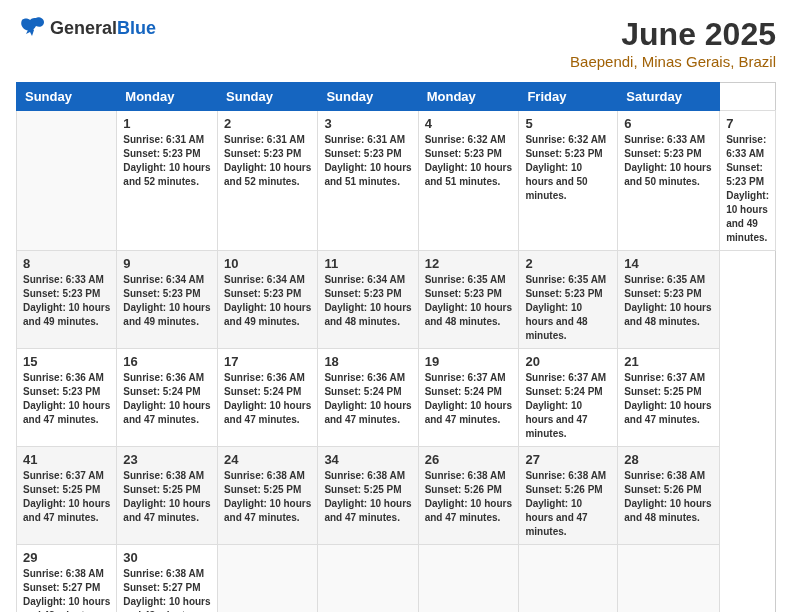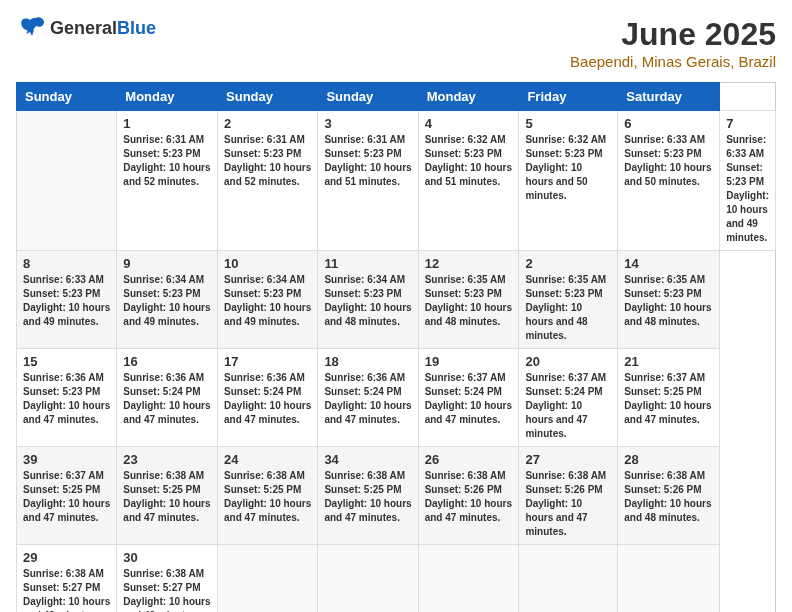--- a/index.html
+++ b/index.html
@@ -212,21 +212,21 @@
         <span class="day-number">20</span>
         <span class="day-detail">Sunrise: 6:37 AM<br>Sunset: 5:24 PM<br>Daylight: 10 hours and 47 minutes.</span>
       </td>
         <td>
         <span class="day-number">21</span>
         <span class="day-detail">Sunrise: 6:37 AM<br>Sunset: 5:25 PM<br>Daylight: 10 hours and 47 minutes.</span>
       </td>
       </tr>
       <tr>
         <td>
-        <span class="day-number">39</span>
+        <span class="day-number">41</span>
         <span class="day-detail">Sunrise: 6:37 AM<br>Sunset: 5:25 PM<br>Daylight: 10 hours and 47 minutes.</span>
       </td>
         <td>
         <span class="day-number">23</span>
         <span class="day-detail">Sunrise: 6:38 AM<br>Sunset: 5:25 PM<br>Daylight: 10 hours and 47 minutes.</span>
       </td>
         <td>
         <span class="day-number">24</span>
         <span class="day-detail">Sunrise: 6:38 AM<br>Sunset: 5:25 PM<br>Daylight: 10 hours and 47 minutes.</span>
       </td>

